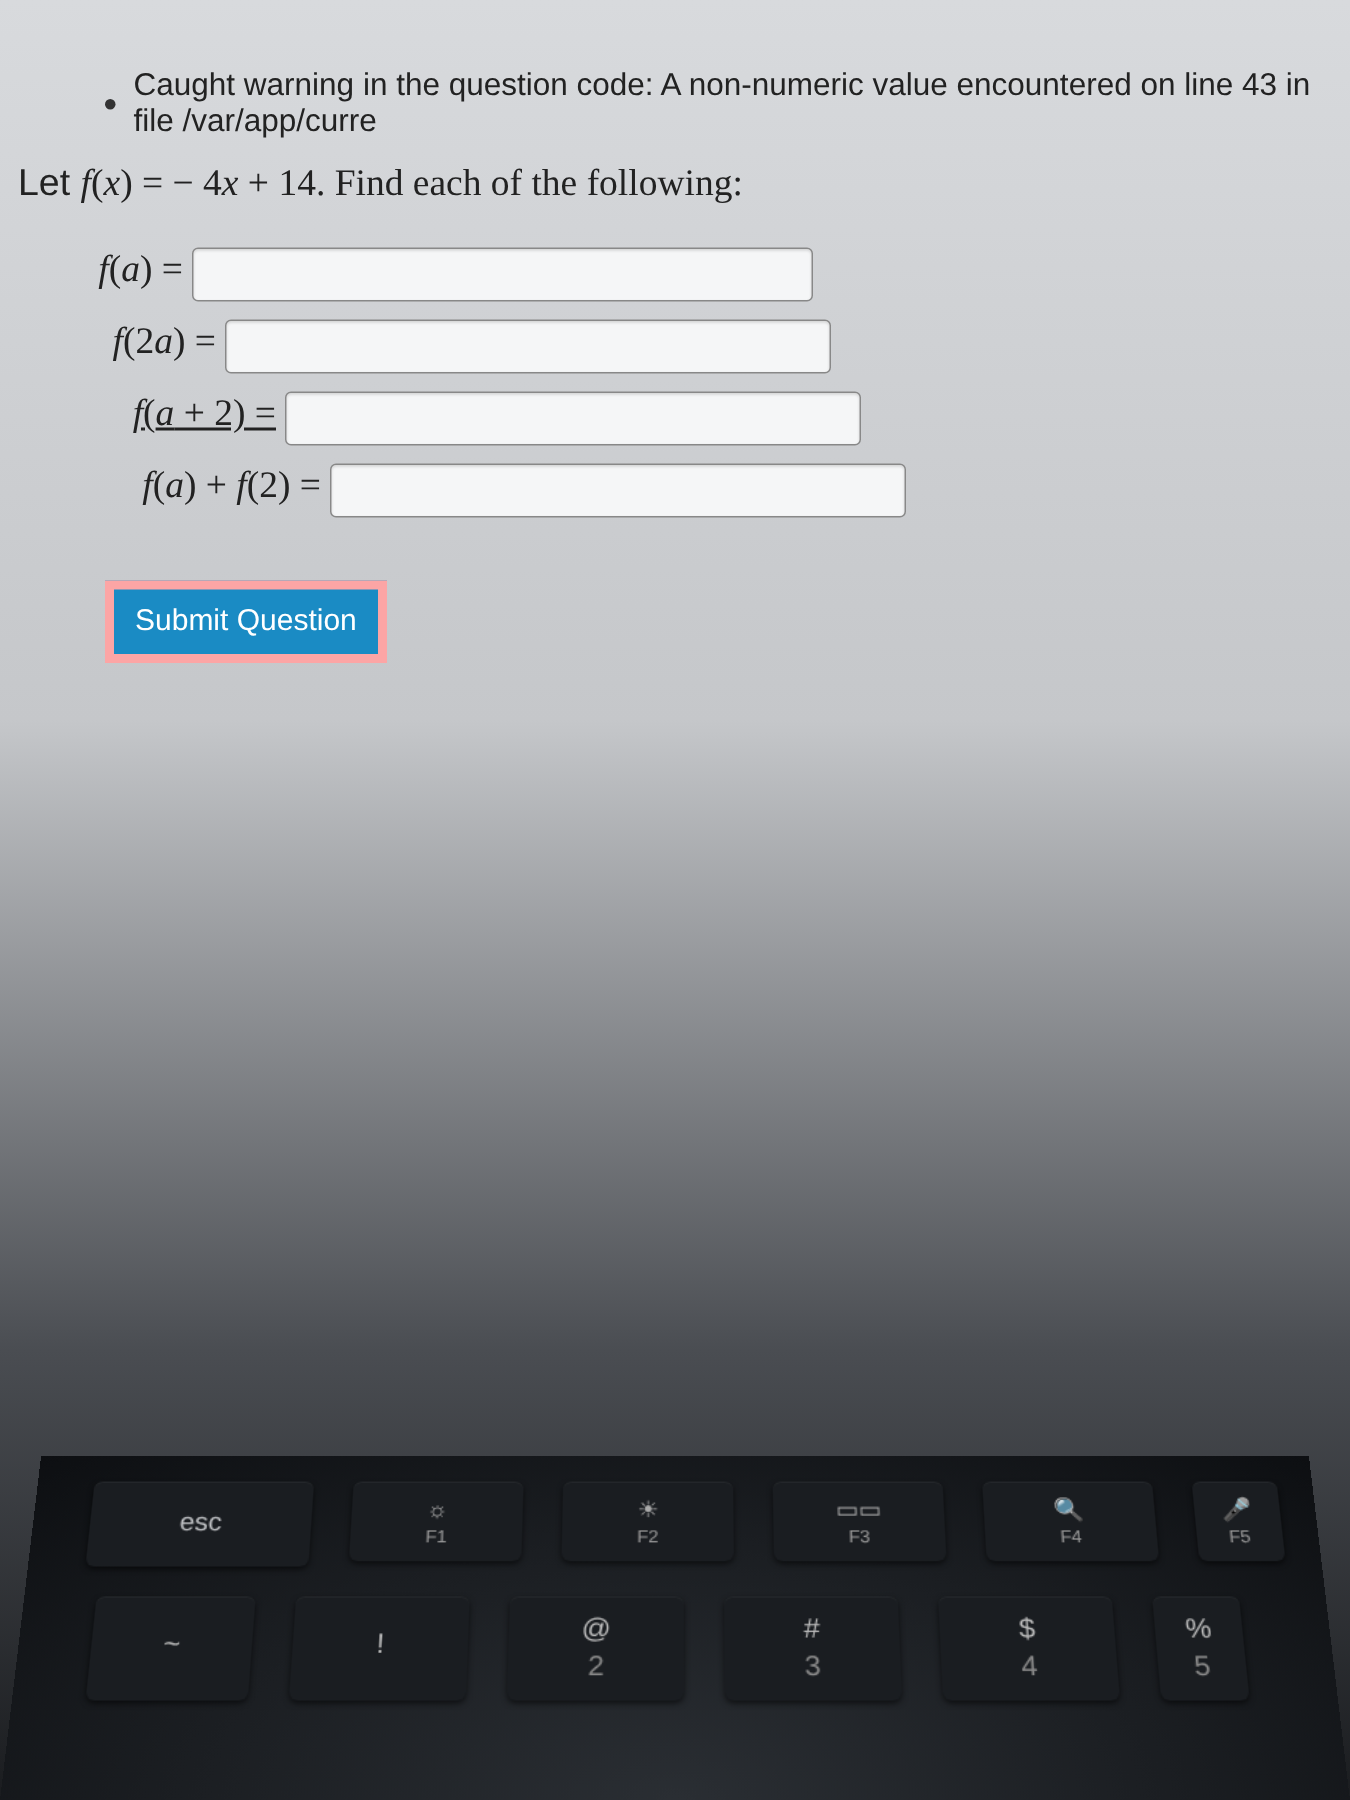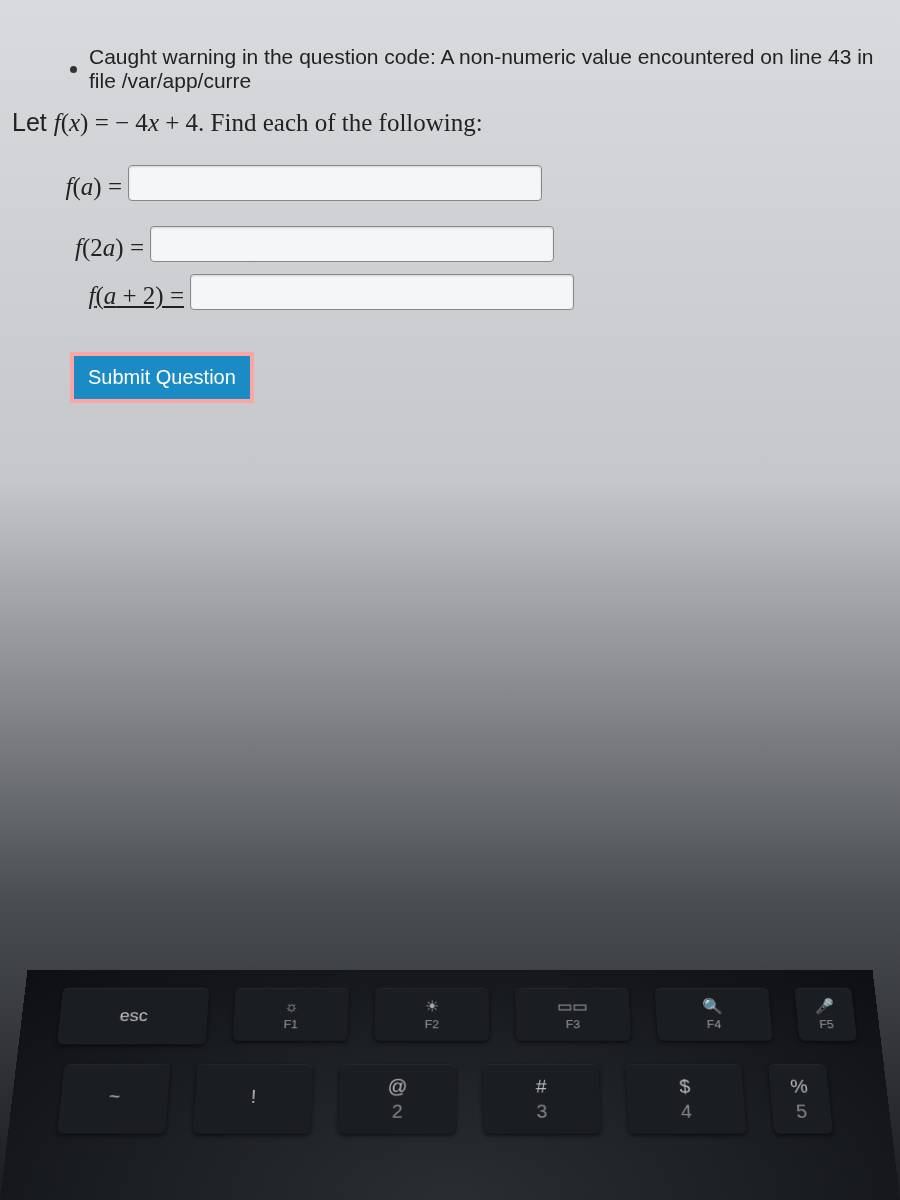--- a/index.html
+++ b/index.html
@@ -45,52 +45,52 @@
     font-style: italic;
   }
   .math-reg {
     font-family: 'Times New Roman', serif;
   }
   .answer-rows {
     margin-left: 30px;
   }
   .answer-row {
     display: flex;
-    align-items: flex-end;
+    align-items: flex-start;
     margin-bottom: 12px;
   }
   .answer-label {
     font-size: 25px;
     color: #222;
     text-align: right;
     padding-right: 6px;
   }
   .r1 .answer-label { min-width: 82px; }
   .r2 .answer-label { min-width: 100px; }
-  .r3 .answer-label { min-width: 104px; margin-top: 20px; }
+  .r3 .answer-label { min-width: 104px; }
   .r4 .answer-label { min-width: 144px; text-decoration: underline; }
   .r5 .answer-label { min-width: 174px; }
   .answer-input {
     height: 30px;
     border: 1px solid #888;
     border-radius: 4px;
     background: #f5f6f7;
     box-shadow: inset 0 1px 2px rgba(0,0,0,0.15);
     padding: 2px 6px;
     font-size: 18px;
   }
   .w1 { width: 400px; }
   .w2 { width: 395px; }
   .w3 { width: 390px; }
   .w4 { width: 370px; }
   .w5 { width: 370px; }
   .submit-btn {
     background: #1a8bc4;
     color: #fff;
-    border: 4px solid #fca5a5;
+    border: 6px solid #fca5a5;
     font-size: 20px;
     padding: 10px 14px;
     margin-left: 60px;
     margin-top: 30px;
     cursor: pointer;
   }
   
   .keyboard {
     position: absolute;
     bottom: 0;
@@ -163,35 +163,39 @@
 </head>
 <body>
 
 <div class="content-area">
   <div class="warning-line">
     <div class="bullet"></div>
     <span>Caught warning in the question code: A non-numeric value encountered on line 43 in file /var/app/curre</span>
   </div>
 
   <div class="question-text">
-    <span>Let </span><span class="math-fn">f</span><span class="math-reg">(</span><span class="math-var">x</span><span class="math-reg">)</span><span class="math-reg"> =  − 4</span><span class="math-var">x</span><span class="math-reg"> + 4. Find each of the following:</span>
+    <span>Let </span><span class="math-fn">f</span><span class="math-reg">(</span><span class="math-var">x</span><span class="math-reg">)</span><span class="math-reg"> =  − 4</span><span class="math-var">x</span><span class="math-reg"> + 14. Find each of the following:</span>
   </div>
 
   <div class="answer-rows">
     <div class="answer-row r1">
       <div class="answer-label"><span class="math-fn">f</span><span class="math-reg">(</span><span class="math-var">a</span><span class="math-reg">) =</span></div>
       <input class="answer-input w1" style="">
     </div>
     <div class="answer-row r3">
       <div class="answer-label"><span class="math-fn">f</span><span class="math-reg">(2</span><span class="math-var">a</span><span class="math-reg">) =</span></div>
       <input class="answer-input w3" style="">
     </div>
     <div class="answer-row r4">
       <div class="answer-label"><span class="math-fn">f</span><span class="math-reg">(</span><span class="math-var">a</span><span class="math-reg"> + 2) =</span></div>
       <input class="answer-input w4" style="">
+    </div>
+    <div class="answer-row r5">
+      <div class="answer-label"><span class="math-fn">f</span><span class="math-reg">(</span><span class="math-var">a</span><span class="math-reg">) + </span><span class="math-fn">f</span><span class="math-reg">(2) =</span></div>
+      <input class="answer-input w5" style="">
     </div>
   </div>
 
   <button class="submit-btn">Submit Question</button>
 </div>
 
 <div class="keyboard">
   <div class="kb-row">
     <div class="key key-esc">
         <span>esc</span>

